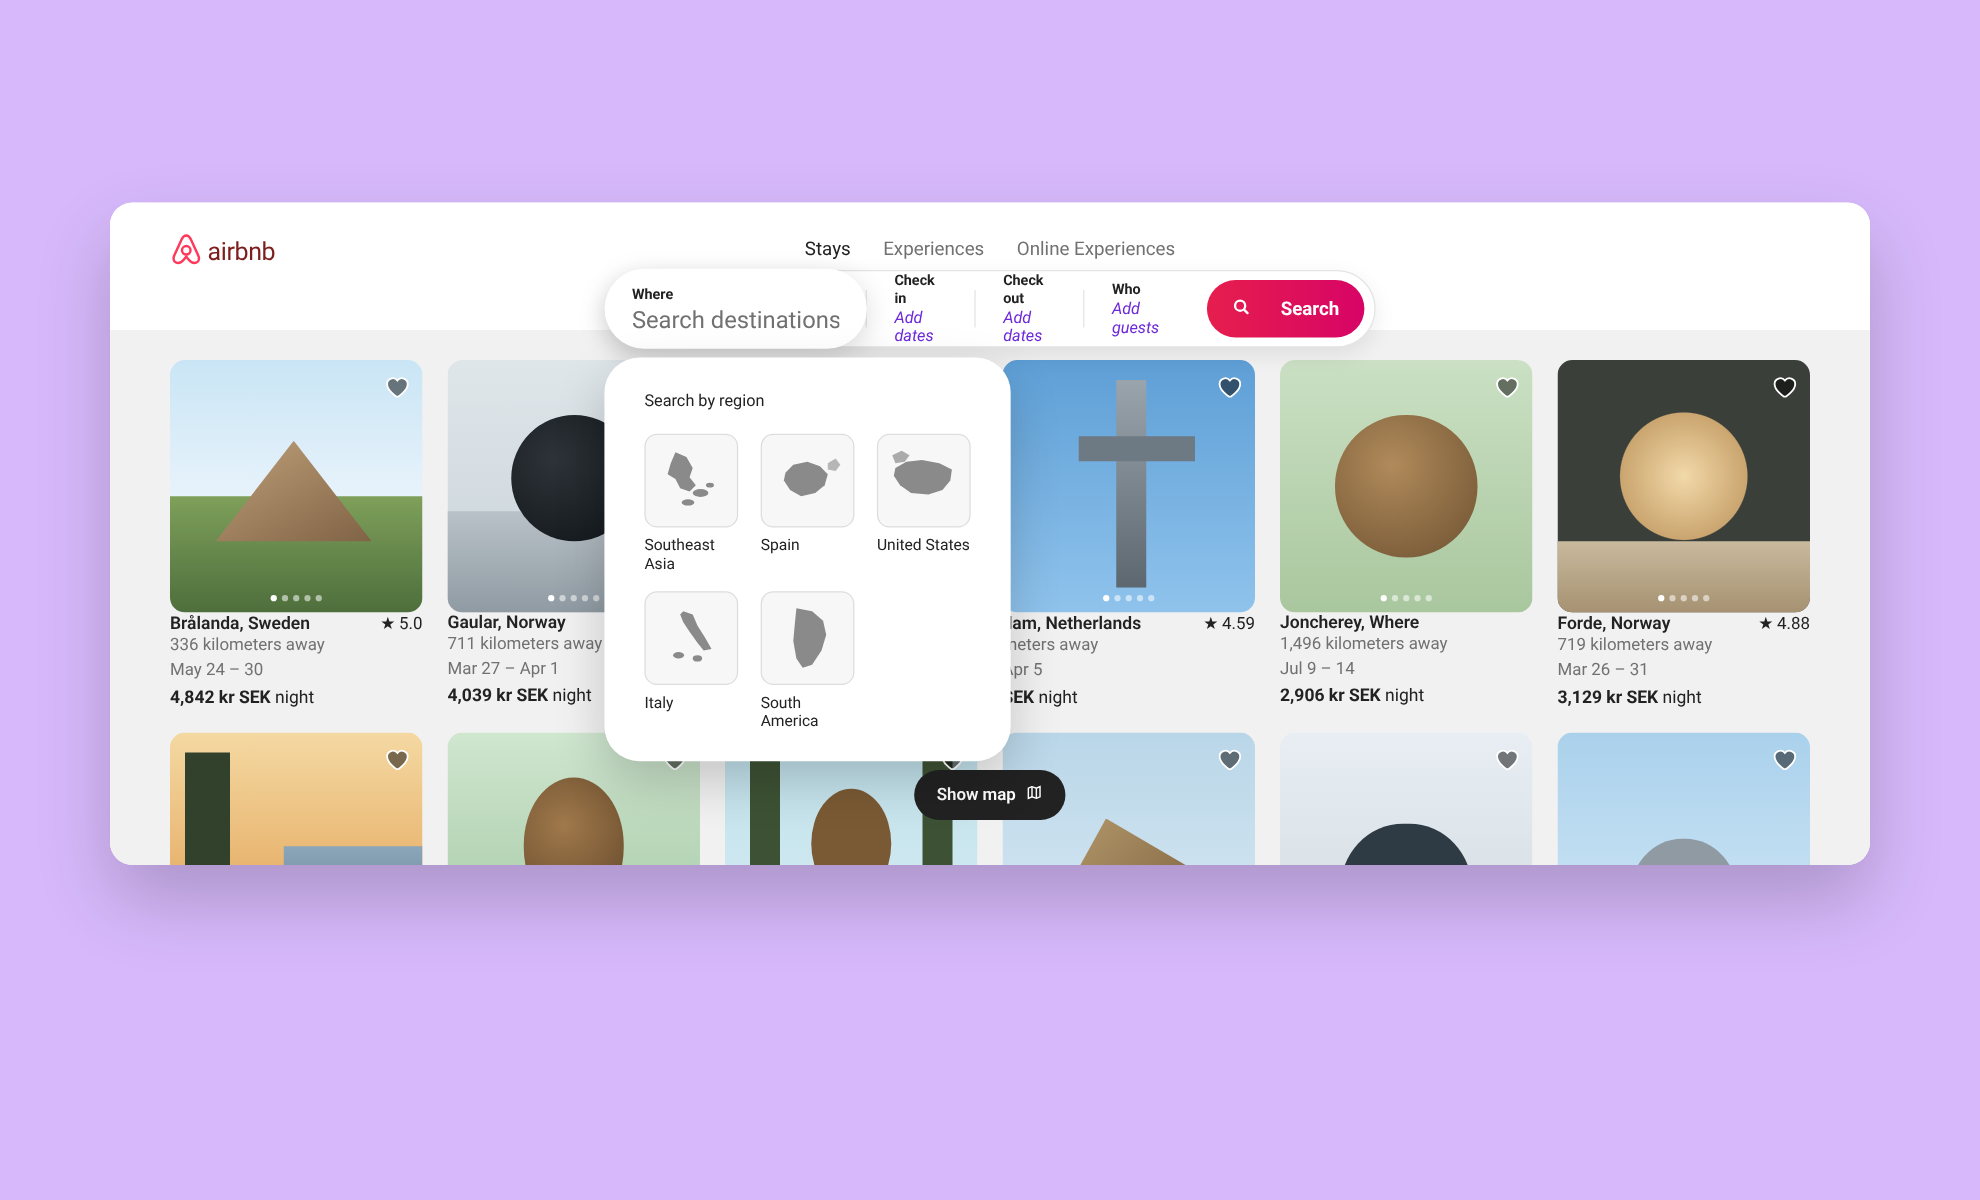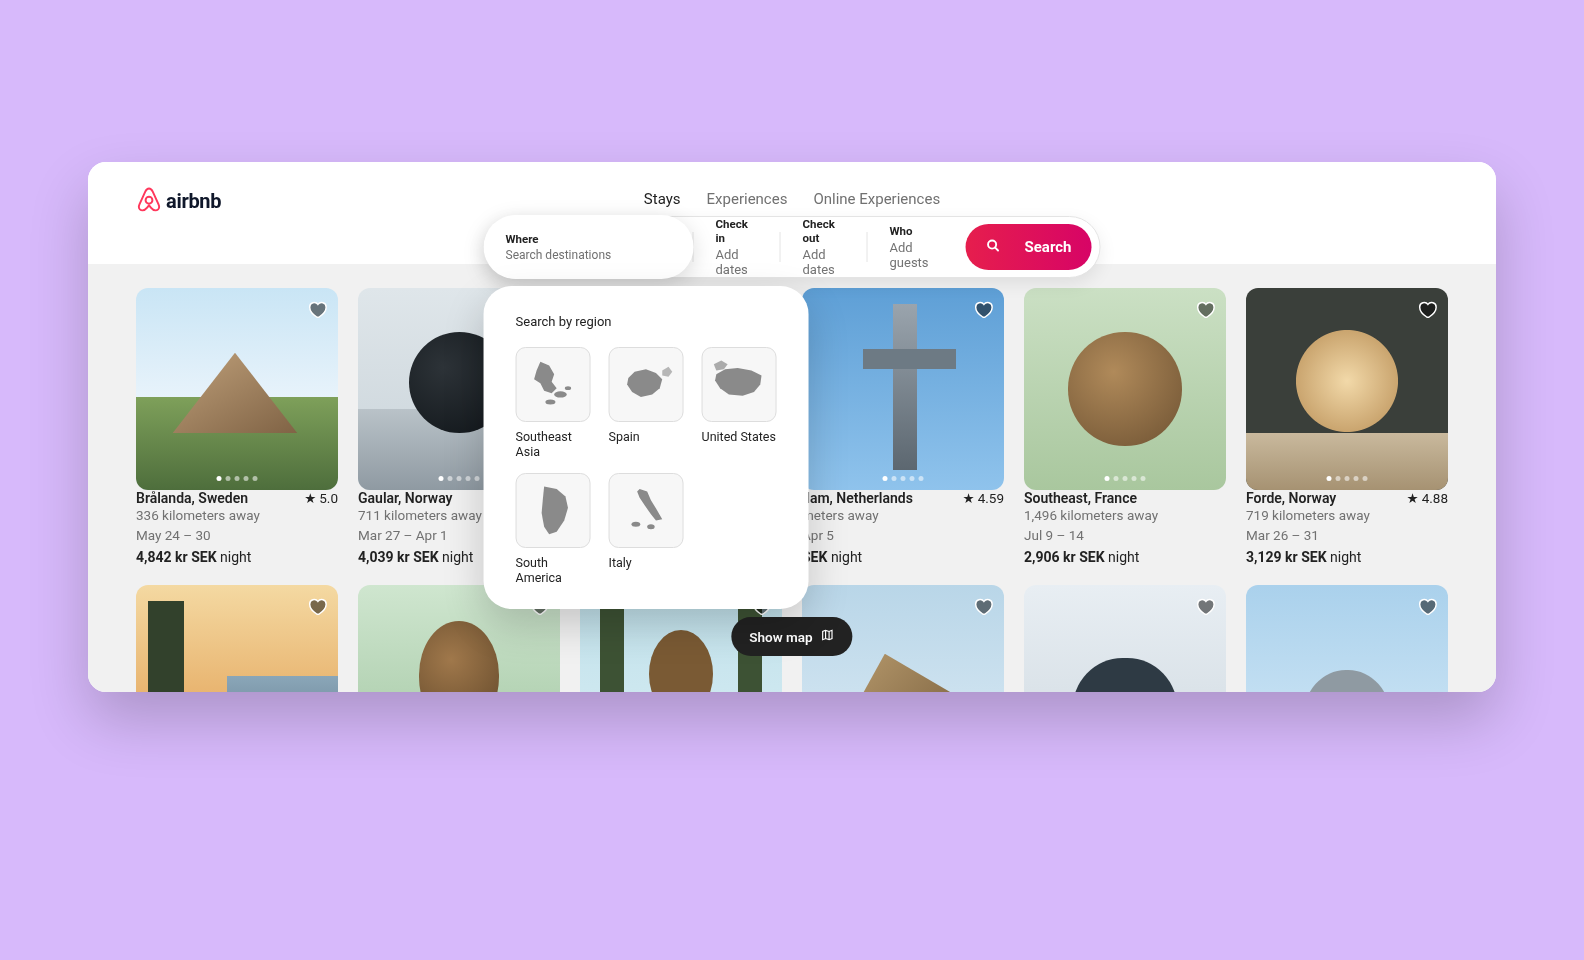--- a/index.html
+++ b/index.html
@@ -1,41 +1,41 @@
 <!DOCTYPE html>
 <html><head>
   <meta charset="utf-8">
   <style>
     * { margin:0; padding:0; box-sizing:border-box; font-family: -apple-system, BlinkMacSystemFont, "Segoe UI", Roboto, Helvetica, Arial, sans-serif; }
     body { background:#d7b9fb; width:1584px; height:960px; overflow:hidden; }
     .frame { position:absolute; left:88px; top:162px; width:1408px; height:530px; background:#fff; border-radius:18px; box-shadow:0 28px 60px rgba(0,0,0,.20); overflow:hidden; }
     .header { height:78px; width:100%; display:flex; align-items:center; padding:0 48px; background:#fff; position:relative; }
-    .logo { display:flex; align-items:center; gap:4px; color:#0f172a; font-weight:700; font-size:20px; letter-spacing:-.3px; }
+    .logo { display:flex; align-items:center; gap:4px; color:#7f1d1d; font-weight:400; font-size:20px; letter-spacing:-.3px; }
     .logo svg { width:26px; height:28px; }
     .tabs { position:absolute; left:50%; transform:translateX(-50%); display:flex; gap:26px; font-size:15px; color:#717171; }
     .tab { padding:8px 0 10px; cursor:pointer; }
     .tab.active { color:#222; border-bottom:2px solid #222; }
     .hdr-right { margin-left:auto; display:flex; align-items:center; gap:14px; }
     .ayh { font-size:13.5px; font-weight:600; color:#222; cursor:pointer; }
     .globe { width:18px; height:18px; cursor:pointer; }
     .acct { display:flex; align-items:center; gap:10px; border:1px solid #ddd; border-radius:22px; padding:5px 6px 5px 12px; cursor:pointer; position:relative; }
     .burger { width:14px; height:10px; position:relative; }
     .burger span { position:absolute; left:0; width:100%; height:2px; background:#222; }
     .burger span:nth-child(1){top:0} .burger span:nth-child(2){top:4px} .burger span:nth-child(3){top:8px}
     .avatar { width:28px; height:28px; border-radius:50%; background:#717171; position:relative; overflow:hidden; }
     .avatar::before { content:""; position:absolute; left:50%; top:5px; transform:translateX(-50%); width:11px; height:11px; background:#fff; border-radius:50%; }
     .avatar::after { content:""; position:absolute; left:50%; bottom:-6px; transform:translateX(-50%); width:22px; height:16px; background:#fff; border-radius:50% 50% 0 0; }
     .notif { position:absolute; top:1px; right:3px; width:9px; height:9px; border-radius:50%; background:#ff385c; border:2px solid #fff; }
     .searchbar-wrap { position:absolute; left:50%; top:54px; transform:translateX(-50%); z-index:20; }
     .searchbar { display:flex; align-items:center; background:#fff; border:1px solid #e4e4e4; border-radius:36px; box-shadow:0 6px 18px rgba(0,0,0,.08); height:62px; }
     .sseg { display:flex; flex-direction:column; justify-content:center; padding:0 22px; height:100%; position:relative; cursor:pointer; }
     .sseg.where { width:210px; border-radius:36px; box-shadow:0 6px 22px rgba(0,0,0,.15); background:#fff; margin:-1px; height:64px; }
     .slabel { font-size:11.5px; font-weight:700; color:#222; margin-bottom:2px; }
-    .sval { font-size:13px; color:#737373; }
-    .sinput { border:none; outline:none; font-size:12px; color:#222; background:transparent; width:100%; }
+    .sval { font-size:13px; color:#6d28d9;font-style:italic; }
+    .sinput { border:none; outline:none; font-size:19px; color:#222; background:transparent; width:100%; }
     .sinput::placeholder { color:#717171; }
     .divider { width:1px; height:30px; background:#e4e4e4; }
     .sseg.ci { width:86px; } .sseg.co { width:86px; } .sseg.who { width:98px; }
     .sbtn { display:flex; align-items:center; gap:24px; background:linear-gradient(90deg,#e61e4d 0%,#d70466 100%); color:#fff; font-weight:700; font-size:15px; border-radius:28px; padding:0 20px; height:46px; margin-right:8px; cursor:pointer; }
     .sbtn svg { width:15px; height:15px; }
     .region-pop { position:absolute; left:0; top:70px; width:325px; background:#fff; border-radius:28px; box-shadow:0 16px 40px rgba(0,0,0,.18); padding:28px 32px 24px; }
     .region-pop h4 { font-size:13px; font-weight:400; color:#222; margin-bottom:18px; }
     .region-grid { display:grid; grid-template-columns:repeat(3,1fr); gap:14px 18px; }
     .region { cursor:pointer; }
     .region .map { width:100%; aspect-ratio:1/1; border:1px solid #ddd; border-radius:10px; background:#f7f7f7; display:flex; align-items:center; justify-content:center; overflow:hidden; }
@@ -153,38 +153,38 @@
                   <path d="M10 18l12-6 10 6-6 8-12 2z" opacity=".7"></path>
                 </g>
               </svg>
             </div>
           <div class="rlab">United States</div>
         </div>
         <div class="region">
           <div class="map">
               <svg viewBox="0 0 100 100">
                 <g fill="#8a8a8a">
-                  <path d="M36 12l20 4 14 12 4 18-6 20-12 18-12 4-8-12-4-22 2-22z"></path>
-                </g>
-              </svg>
-            </div>
-          <div class="rlab">South America</div>
-        </div>
-        <div class="region">
-          <div class="map">
-              <svg viewBox="0 0 100 100">
-                <g fill="#8a8a8a">
                   <path d="M40 16l12 4 6 14 10 16 8 14-10 2-8-10-10-14-8-12-4-10z"></path>
                   <ellipse cx="34" cy="72" rx="7" ry="4"></ellipse>
                   <ellipse cx="58" cy="76" rx="6" ry="4"></ellipse>
                 </g>
               </svg>
             </div>
           <div class="rlab">Italy</div>
         </div>
+        <div class="region">
+          <div class="map">
+              <svg viewBox="0 0 100 100">
+                <g fill="#8a8a8a">
+                  <path d="M36 12l20 4 14 12 4 18-6 20-12 18-12 4-8-12-4-22 2-22z"></path>
+                </g>
+              </svg>
+            </div>
+          <div class="rlab">South America</div>
+        </div>
       </div>
     </div>
   </div>
 
   <div class="content">
     <div class="grid">
 
       <div class="card">
         <div class="img">
           <div class="scene">
@@ -295,21 +295,21 @@
           <div class="dots">
               <span class="on"></span>
               <span></span>
               <span></span>
               <span></span>
               <span></span>
             </div>
         </div>
         <div class="meta">
           <div class="row1">
-              <span class="loc">Southeast, France</span>
+              <span class="loc">Joncherey, Where</span>
             </div>
           <div class="dist">1,496 kilometers away</div>
           <div class="dates">Jul 9 – 14</div>
           <div class="price"><b>2,906 kr SEK</b><span> night</span></div>
         </div>
       </div>
 
       <div class="card">
         <div class="img">
           <div class="scene">

